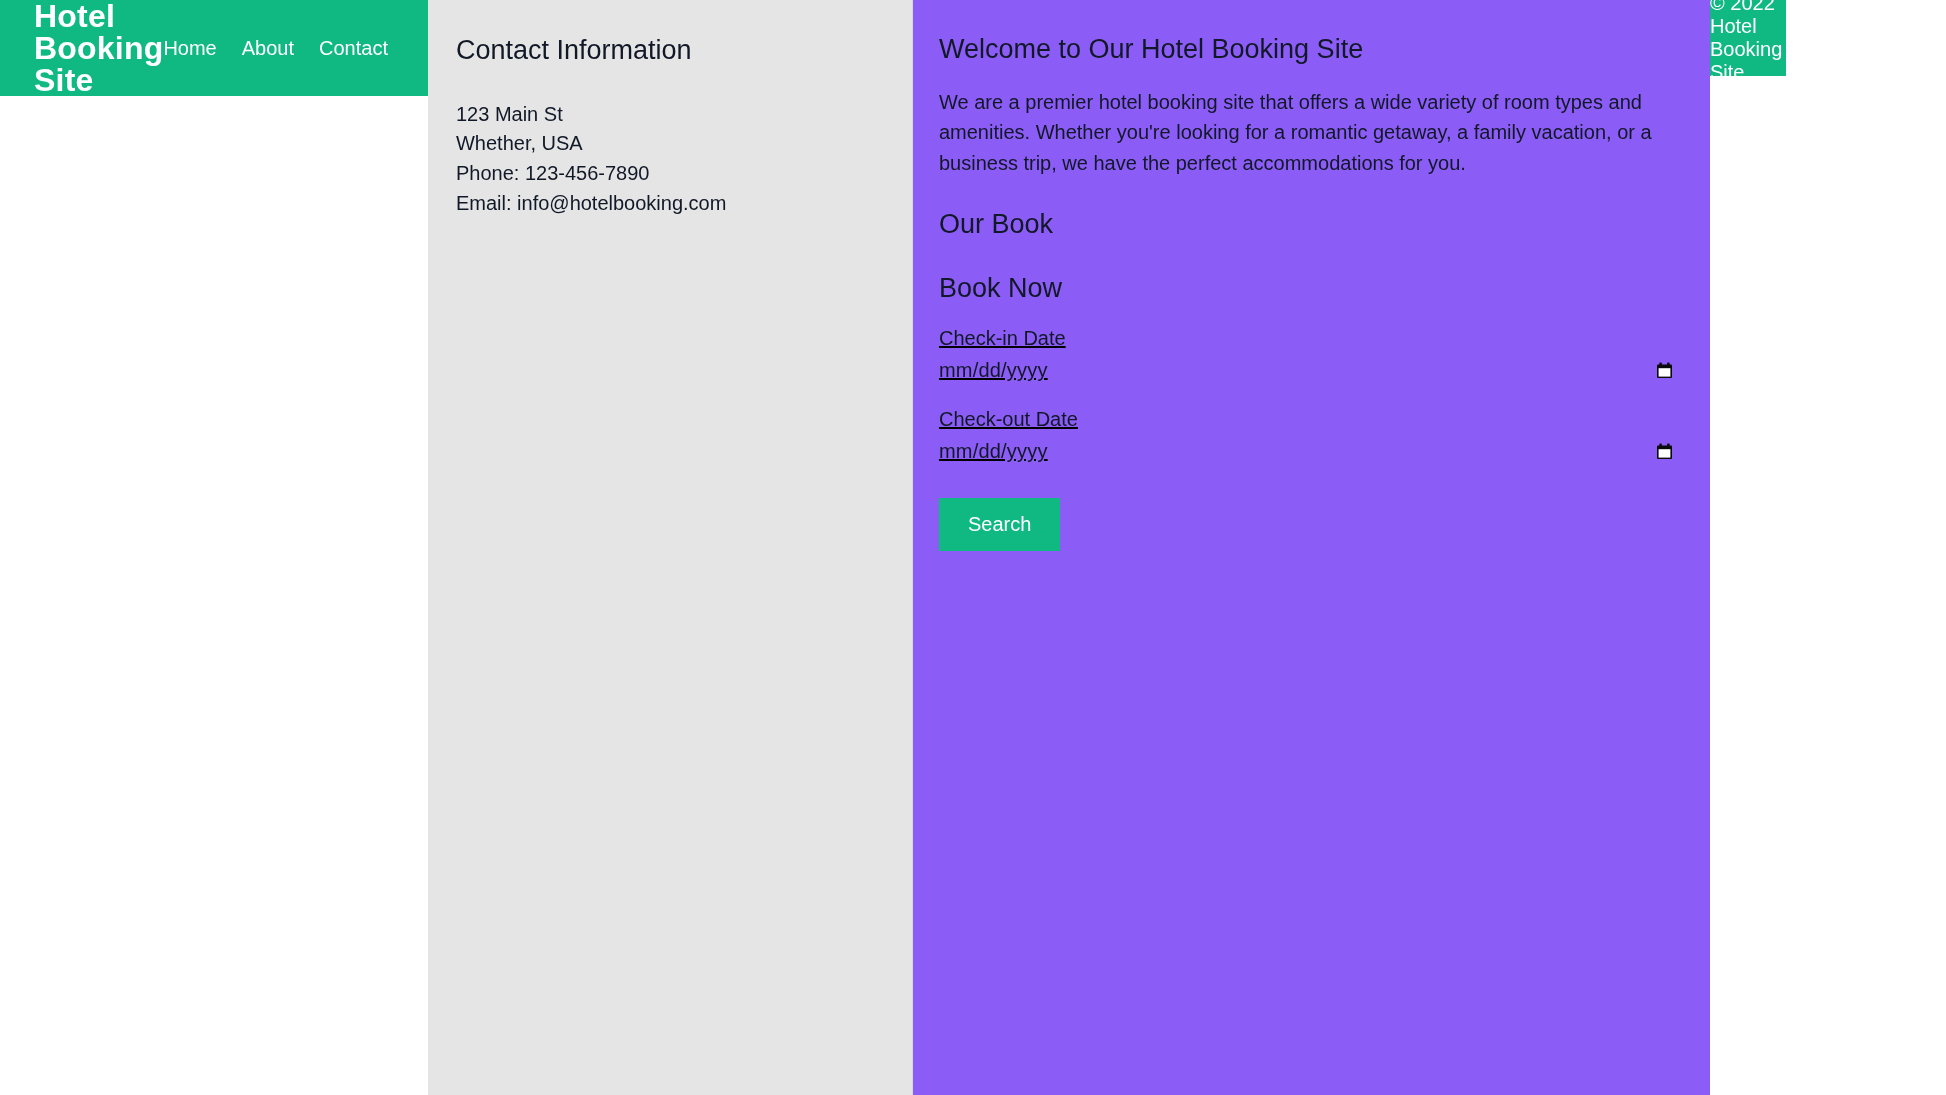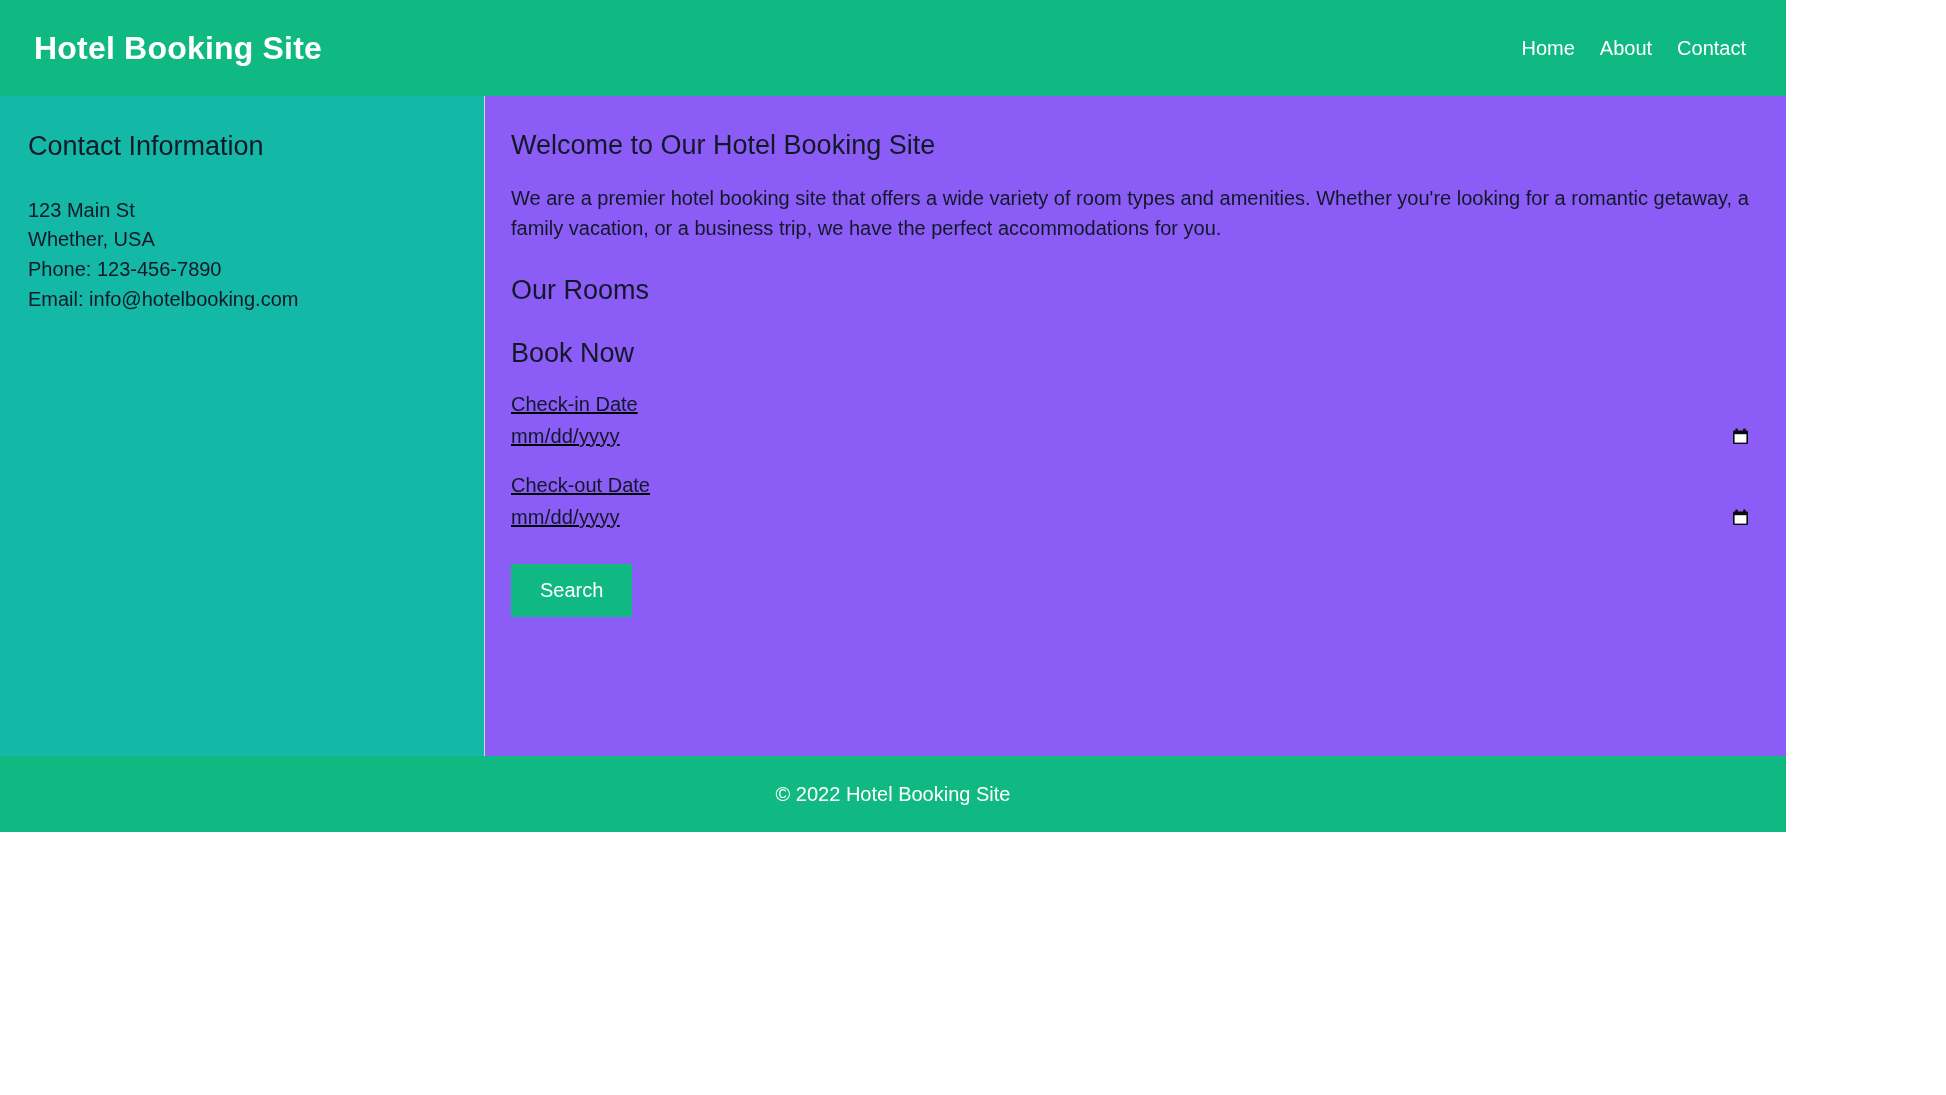--- a/index.html
+++ b/index.html
@@ -9,21 +9,21 @@
     height: 1095px;
     background: #ffffff;
     font-family: "Liberation Sans", sans-serif;
     -webkit-font-smoothing: antialiased;
   }
 
   .page {
     width: 1786px;
     min-height: 1095px;
     display: flex;
-    flex-direction: column;
+    flex-direction: row;
     background: #ffffff;
   }
 
   
   .site-header {
     background: #10b981;
     height: 96px;
     flex: 0 0 96px;
     display: flex;
     align-items: center;
@@ -54,21 +54,21 @@
   .body-row {
     display: flex;
     align-items: stretch;
     min-height: 660px;
   }
 
   
   .sidebar {
     width: 485px;
     flex: 0 0 485px;
-    background: #14b8a6;
+    background: #e5e5e5;
     border-right: 1px solid #d5d8dc;
     padding: 34px 28px 28px 28px;
   }
   .sidebar-heading {
     font-size: 27px;
     font-weight: 400;
     color: #111827;
     line-height: 1.25;
     margin-bottom: 32px;
   }
@@ -179,21 +179,21 @@
         <span class="contact-line">Phone: 123-456-7890</span>
         <span class="contact-line">Email: info@hotelbooking.com</span>
       </div>
     </aside>
 
     <main class="main-content">
 
       <h2 class="section-title">Welcome to Our Hotel Booking Site</h2>
       <p class="body-text">We are a premier hotel booking site that offers a wide variety of room types and amenities. Whether you're looking for a romantic getaway, a family vacation, or a business trip, we have the perfect accommodations for you.</p>
 
-      <h2 class="section-title secondary">Our Rooms</h2>
+      <h2 class="section-title secondary">Our Book</h2>
 
       <h2 class="section-title secondary">Book Now</h2>
 
       <form class="booking-form">
 
         <div class="field-group">
           <label class="field-label">Check-in Date</label>
           <div class="date-row">
             <span class="date-placeholder">mm/dd/yyyy</span>
             <svg class="calendar-icon" viewBox="0 0 17 17" aria-hidden="true">

